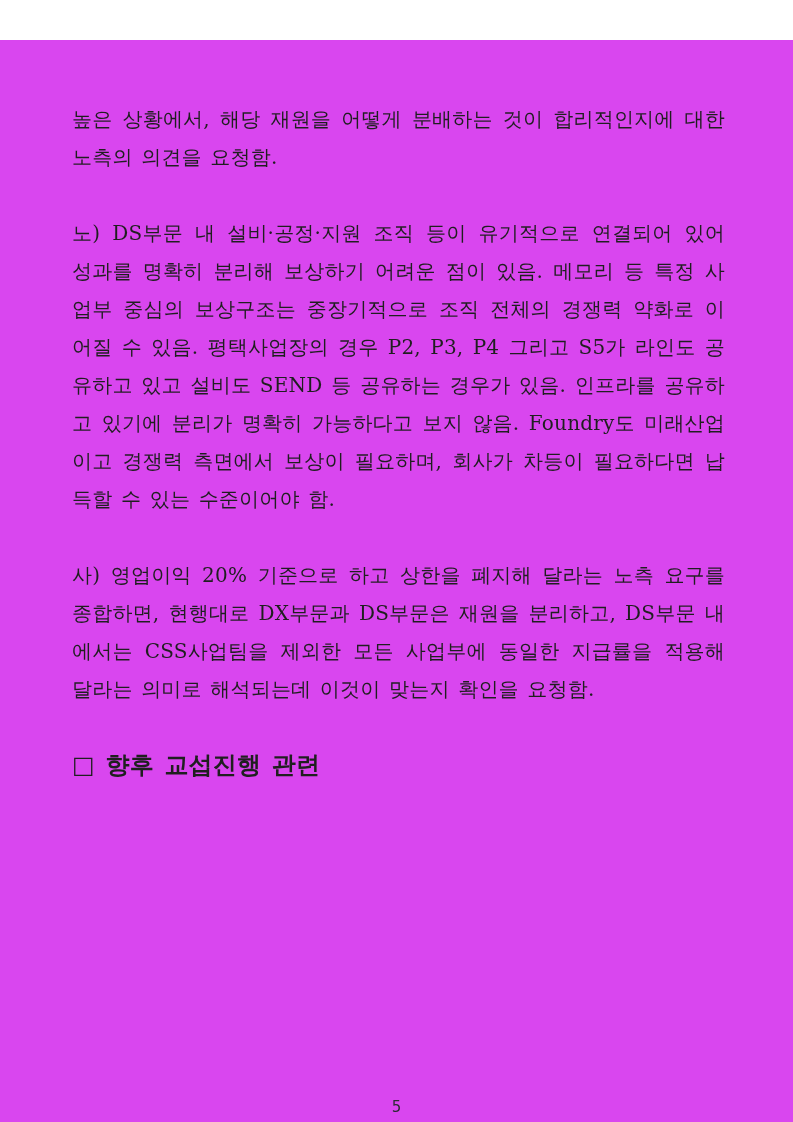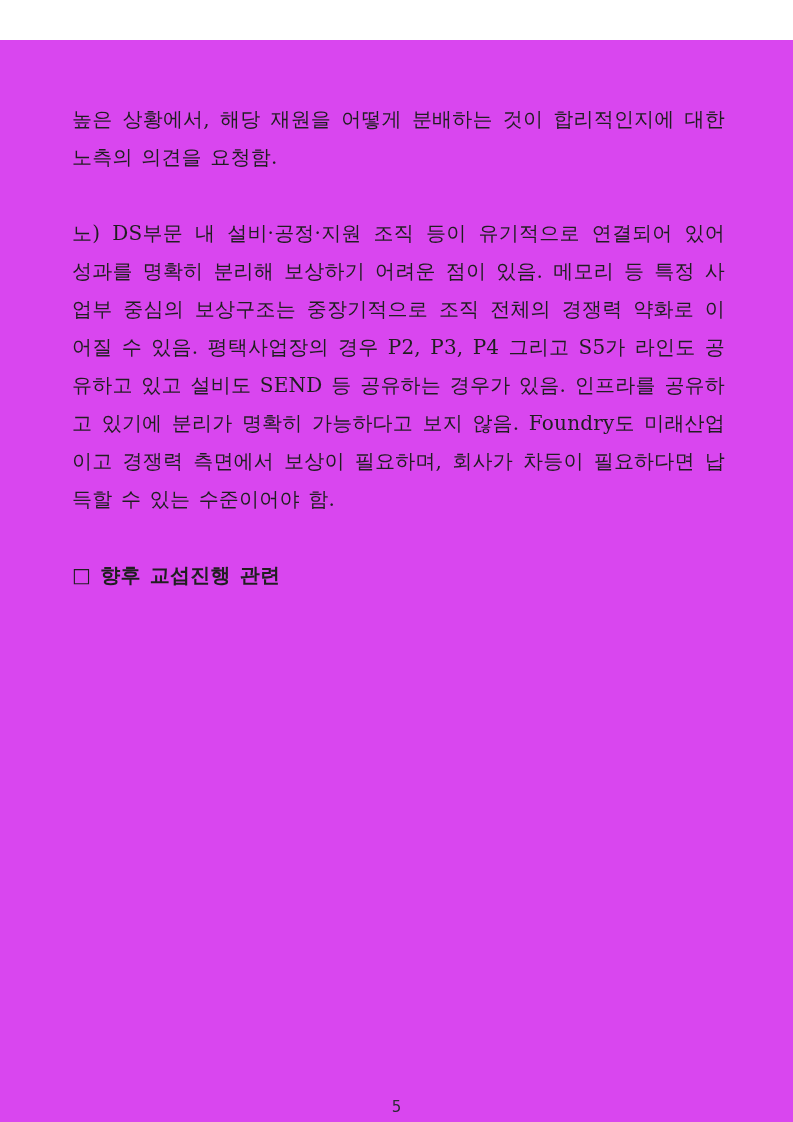--- a/index.html
+++ b/index.html
@@ -32,21 +32,21 @@
     word-break: break-all;
     letter-spacing: 0.2px;
     word-spacing: 2px;
   }
   .content p.after-heading,
   .content p:last-child {
     margin-bottom: 0;
   }
   .content h2.section-heading {
     margin: 0;
-    font-size: 20px;
+    font-size: 24px;
     line-height: 38px;
     font-weight: bold;
     letter-spacing: 0.2px;
     word-spacing: 2px;
   }
   .footer {
     position: absolute;
     left: 0;
     bottom: 46px;
     width: 100%;
@@ -58,18 +58,19 @@
     color: #2b2b33;
   }
 </style>
 </head>
 <body>
 
 <div class="page">
   <div class="content">
     <p>높은 상황에서, 해당 재원을 어떻게 분배하는 것이 합리적인지에 대한 노측의 의견을 요청함.</p>
     <p>노) DS부문 내 설비·공정·지원 조직 등이 유기적으로 연결되어 있어 성과를 명확히 분리해 보상하기 어려운 점이 있음. 메모리 등 특정 사업부 중심의 보상구조는 중장기적으로 조직 전체의 경쟁력 약화로 이어질 수 있음. 평택사업장의 경우 P2, P3, P4 그리고 S5가 라인도 공유하고 있고 설비도 SEND 등 공유하는 경우가 있음. 인프라를 공유하고 있기에 분리가 명확히 가능하다고 보지 않음. Foundry도 미래산업이고 경쟁력 측면에서 보상이 필요하며, 회사가 차등이 필요하다면 납득할 수 있는 수준이어야 함.</p>
+    <p>사) 영업이익 20% 기준으로 하고 상한을 폐지해 달라는 노측 요구를 종합하면, 현행대로 DX부문과 DS부문은 재원을 분리하고, DS부문 내에서는 CSS사업팀을 제외한 모든 사업부에 동일한 지급률을 적용해 달라는 의미로 해석되는데 이것이 맞는지 확인을 요청함.</p>
     <h2 class="section-heading">□ 향후 교섭진행 관련</h2>
   </div>
   <div class="footer">
     <span class="page-number">5</span>
   </div>
 </div>
 
 </body></html>

